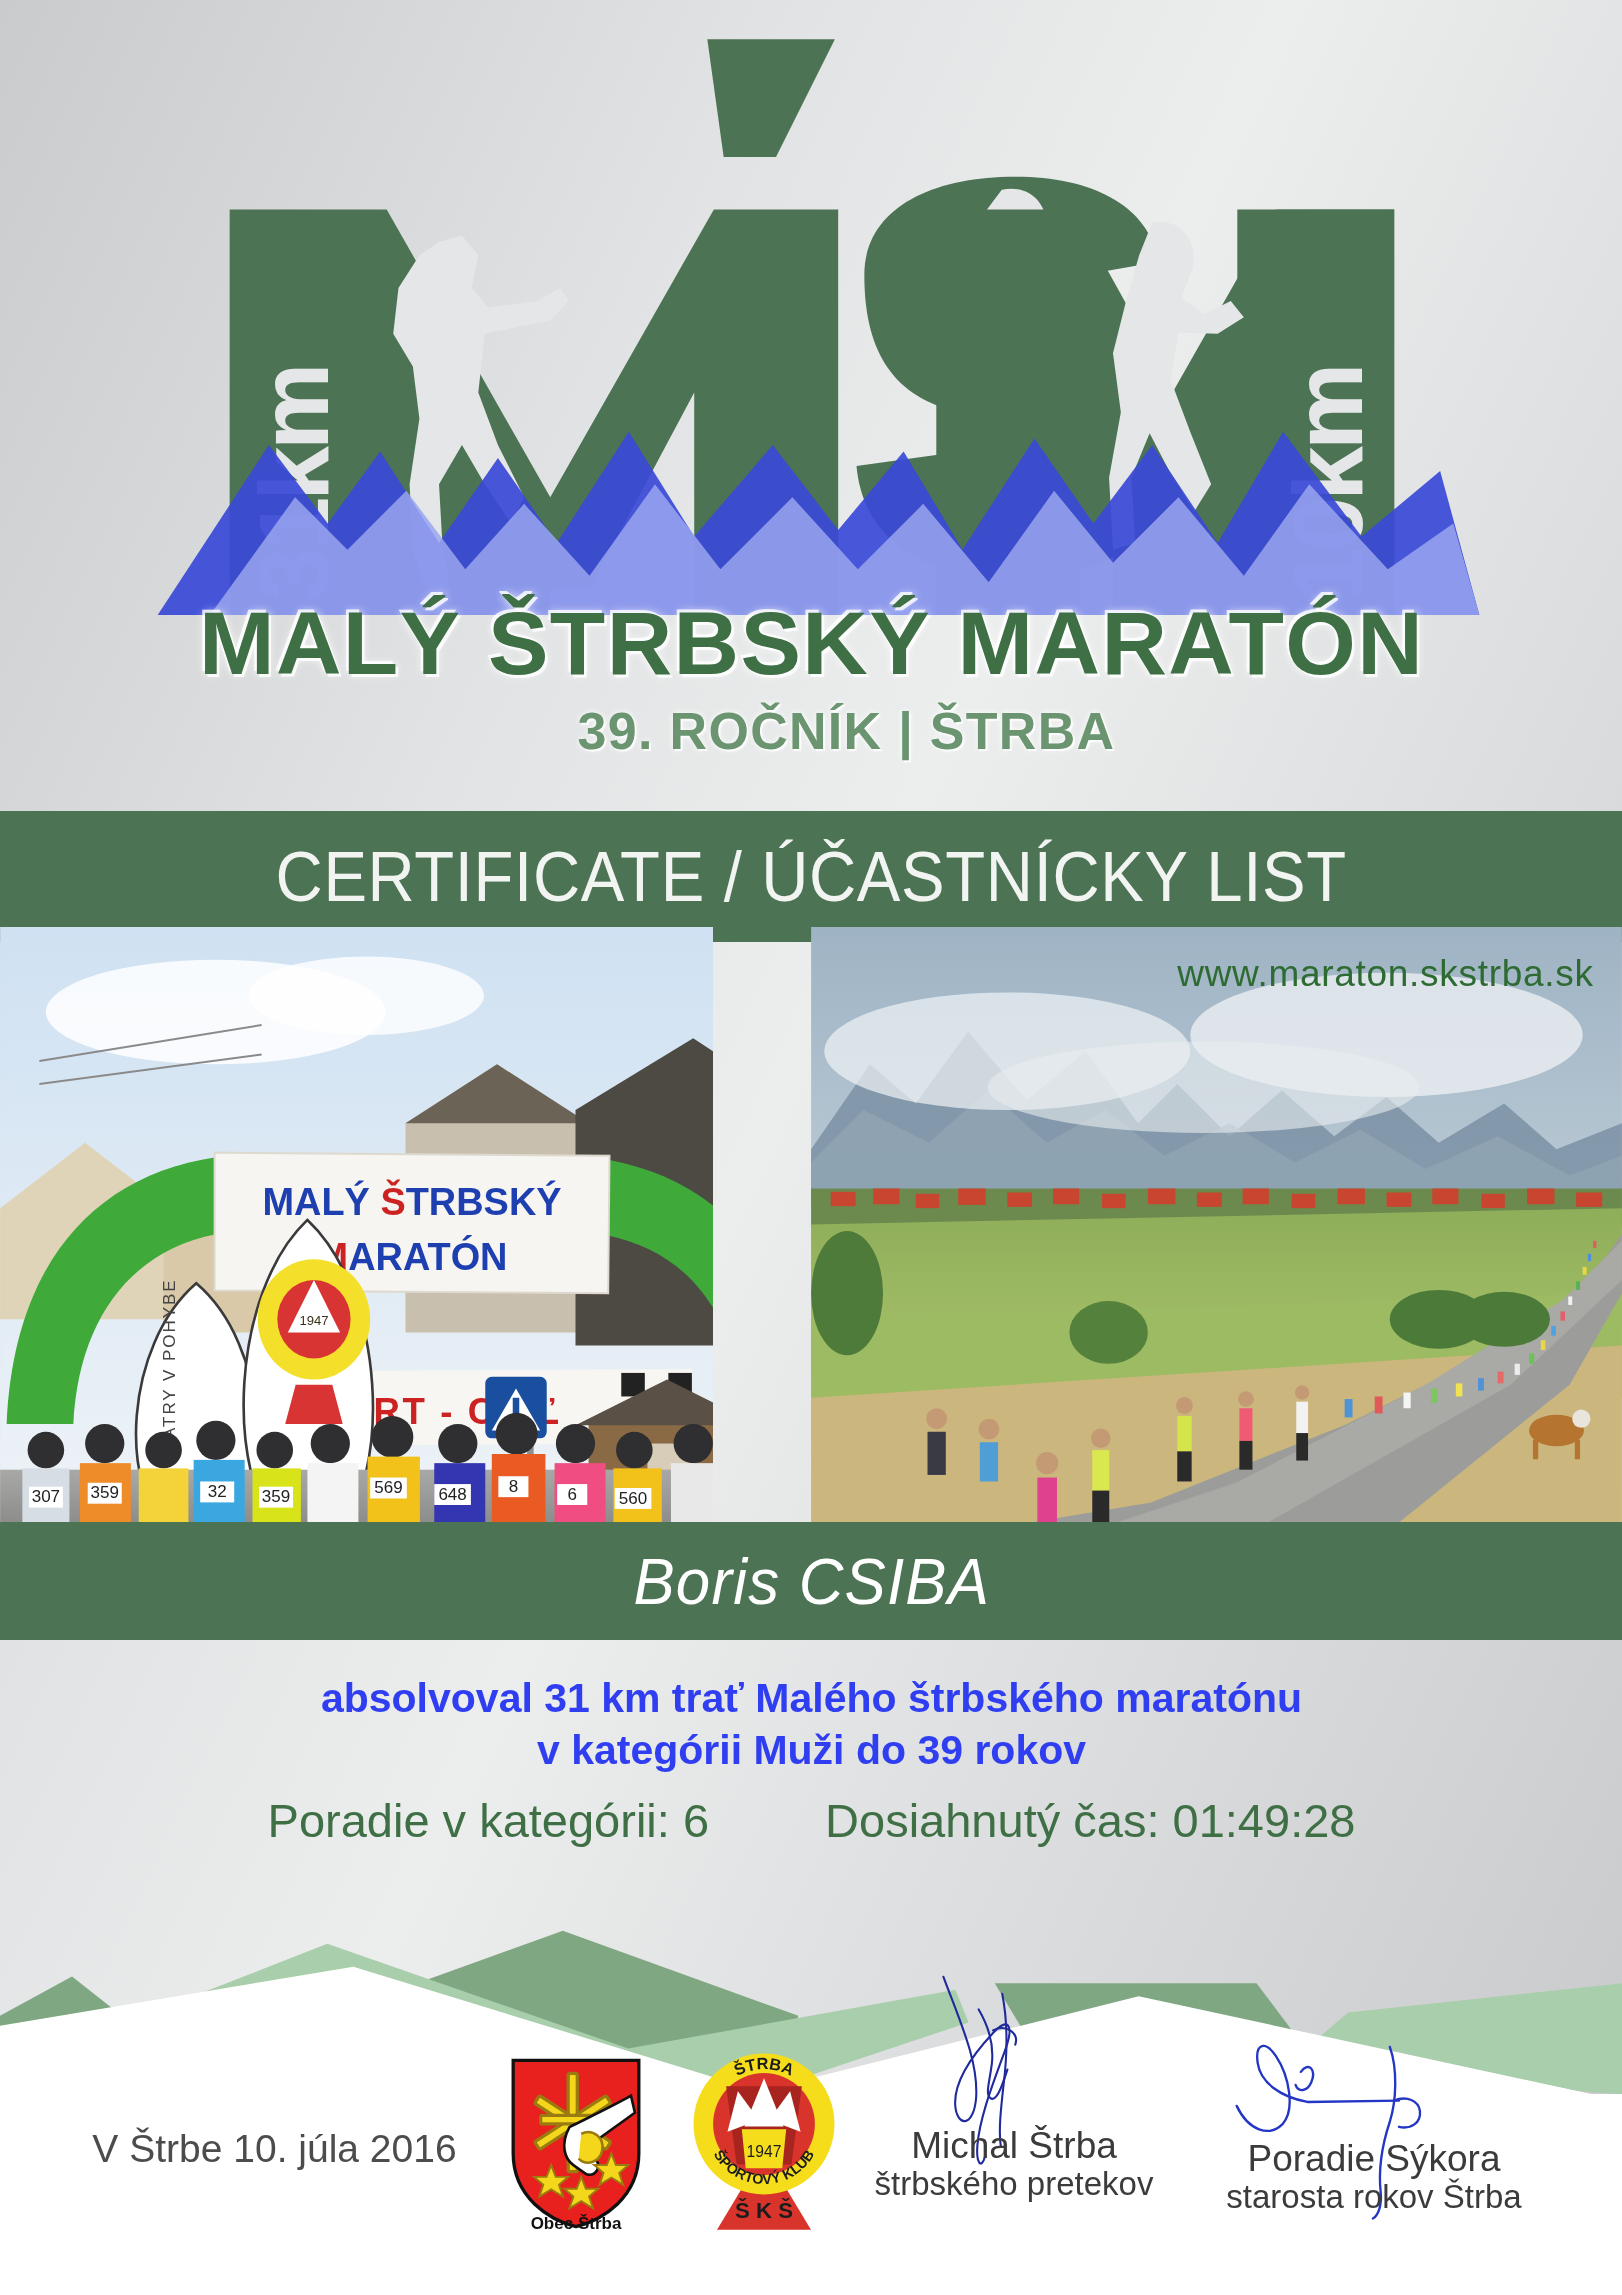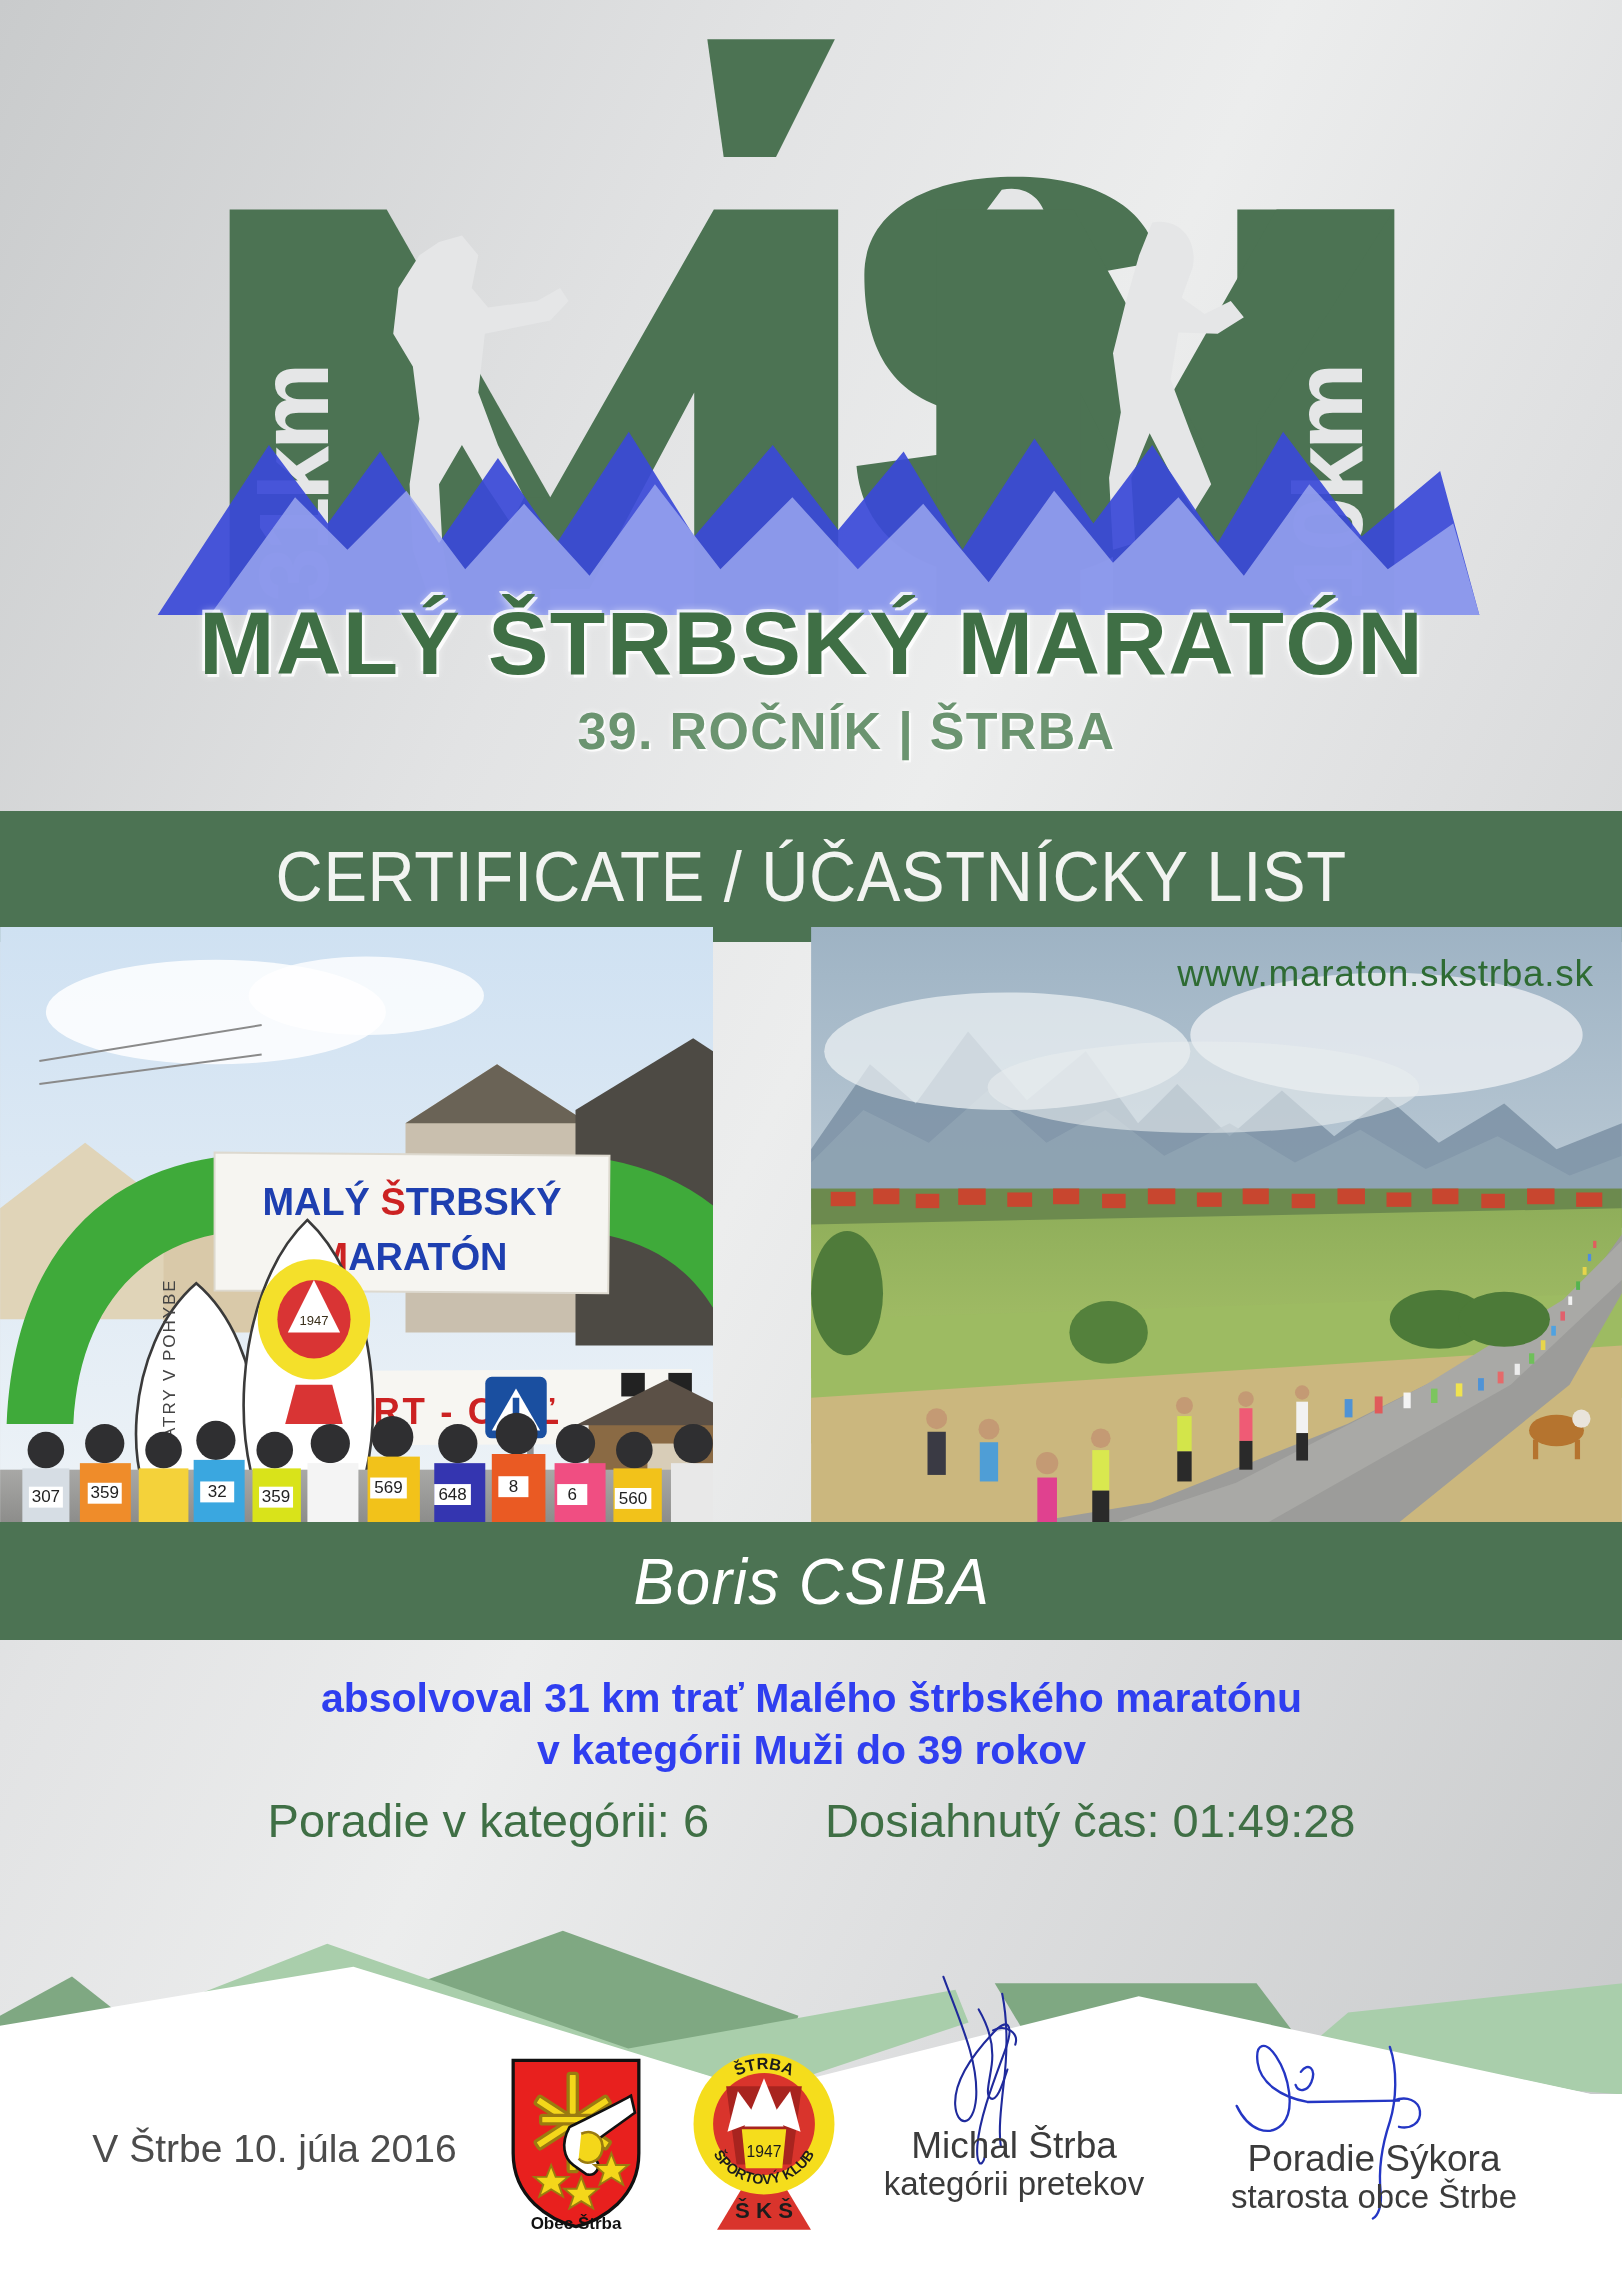--- a/index.html
+++ b/index.html
@@ -456,31 +456,31 @@
     <g fill="none" stroke="#1f2a9c" stroke-width="3.2" stroke-linecap="round">
       <path d="M42,10 C68,80 96,140 92,196 C88,242 62,240 60,206 C58,168 88,128 118,96
                C140,72 150,82 138,118 C124,158 98,220 94,268 C92,296 100,306 106,284"></path>
       <path d="M96,60 C110,84 120,112 116,144 C112,174 106,190 114,196 C124,202 132,176 140,152"></path>
       <path d="M132,36 C140,76 140,128 134,176 C130,212 126,248 130,270"></path>
       <path d="M118,92 C138,82 158,96 152,114"></path>
     </g>
   </svg>
   <div class="sig-block sig1">
     <div class="sig-name">Michal Štrba</div>
-    <div class="sig-role">kategórii pretekov</div>
+    <div class="sig-role">štrbského pretekov</div>
   </div>
 
   <svg class="sig-svg" style="left:1230px;top:2009px;width:249px;height:216px;" viewBox="0 0 380 330">
     <g fill="none" stroke="#2436c4" stroke-width="3.6" stroke-linecap="round">
       <path d="M10,148 C28,186 60,196 80,176 C100,154 90,102 70,72 C54,48 38,52 42,82
                C46,112 76,134 118,142 L258,140"></path>
       <path d="M108,96 C120,80 132,92 124,112 C118,126 104,128 100,116"></path>
       <path d="M244,58 C256,92 254,140 244,172 C234,202 226,242 230,280 C232,300 226,316 218,320"></path>
       <path d="M250,140 C270,132 288,140 290,156 C292,174 276,184 258,180"></path>
     </g>
   </svg>
   <div class="sig-block sig2">
     <div class="sig-name">Poradie Sýkora</div>
-    <div class="sig-role">starosta obce Štrbe</div>
+    <div class="sig-role">starosta rokov Štrba</div>
   </div>
 
 </div>
 
 
 </body></html>

